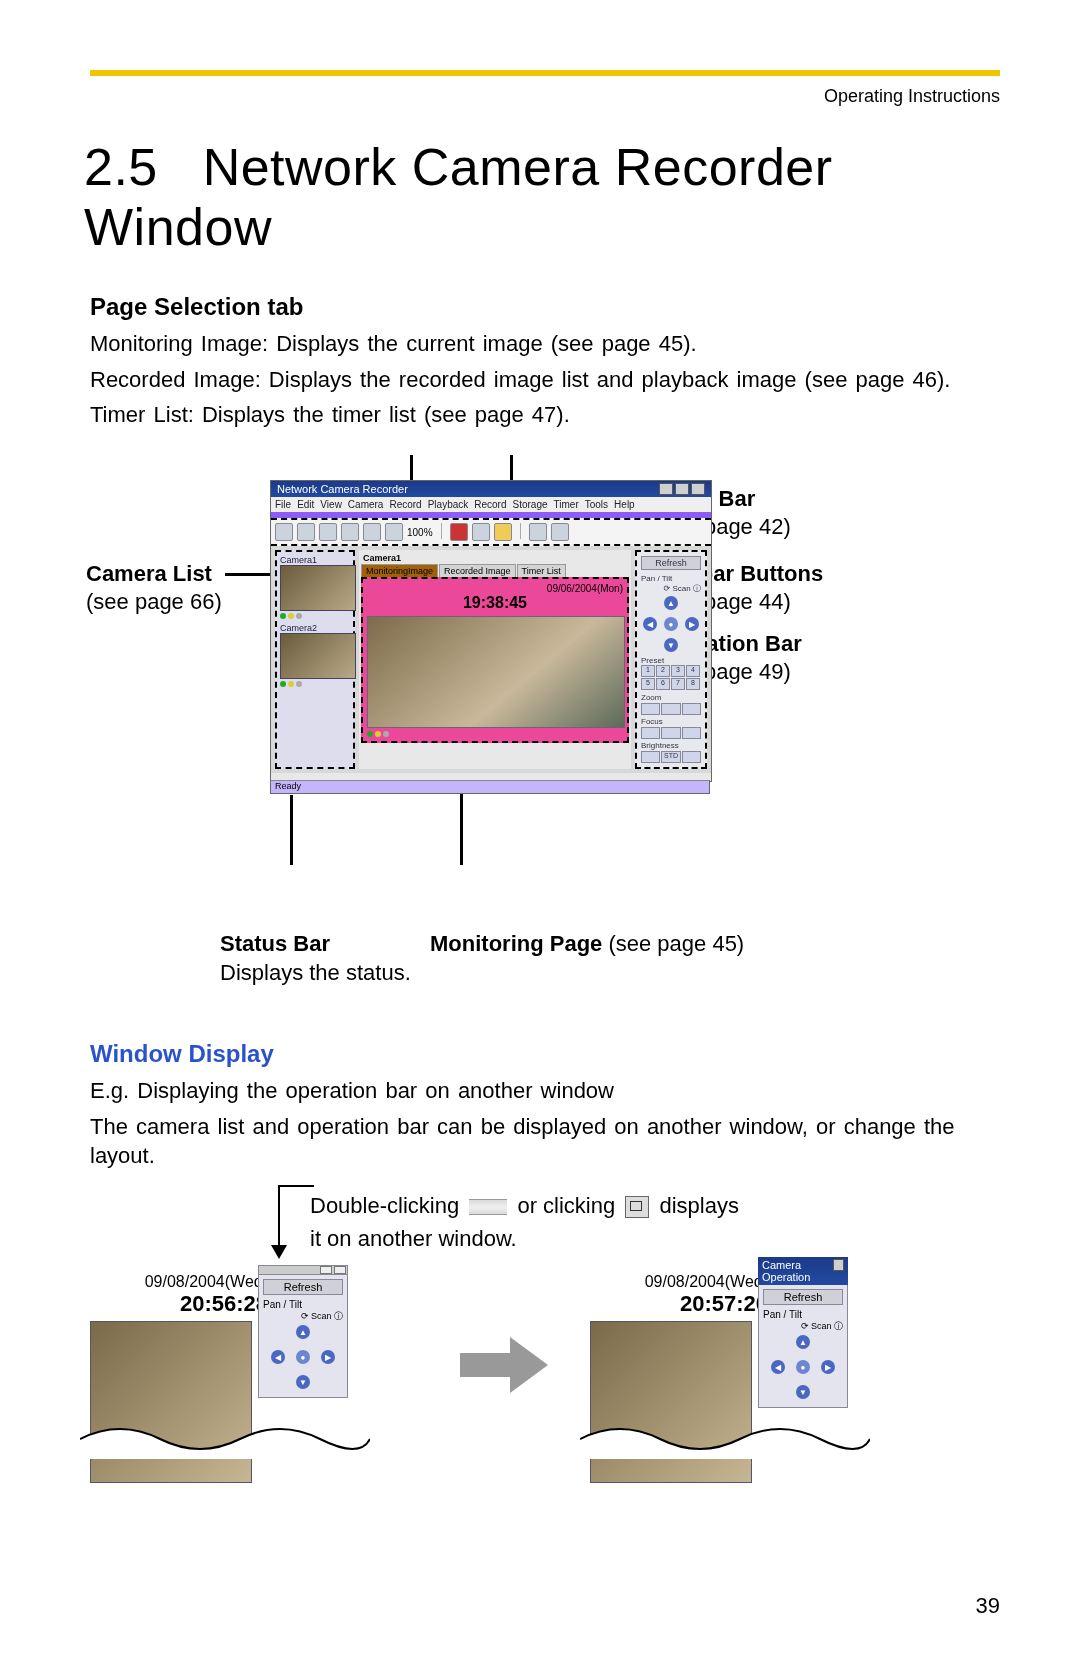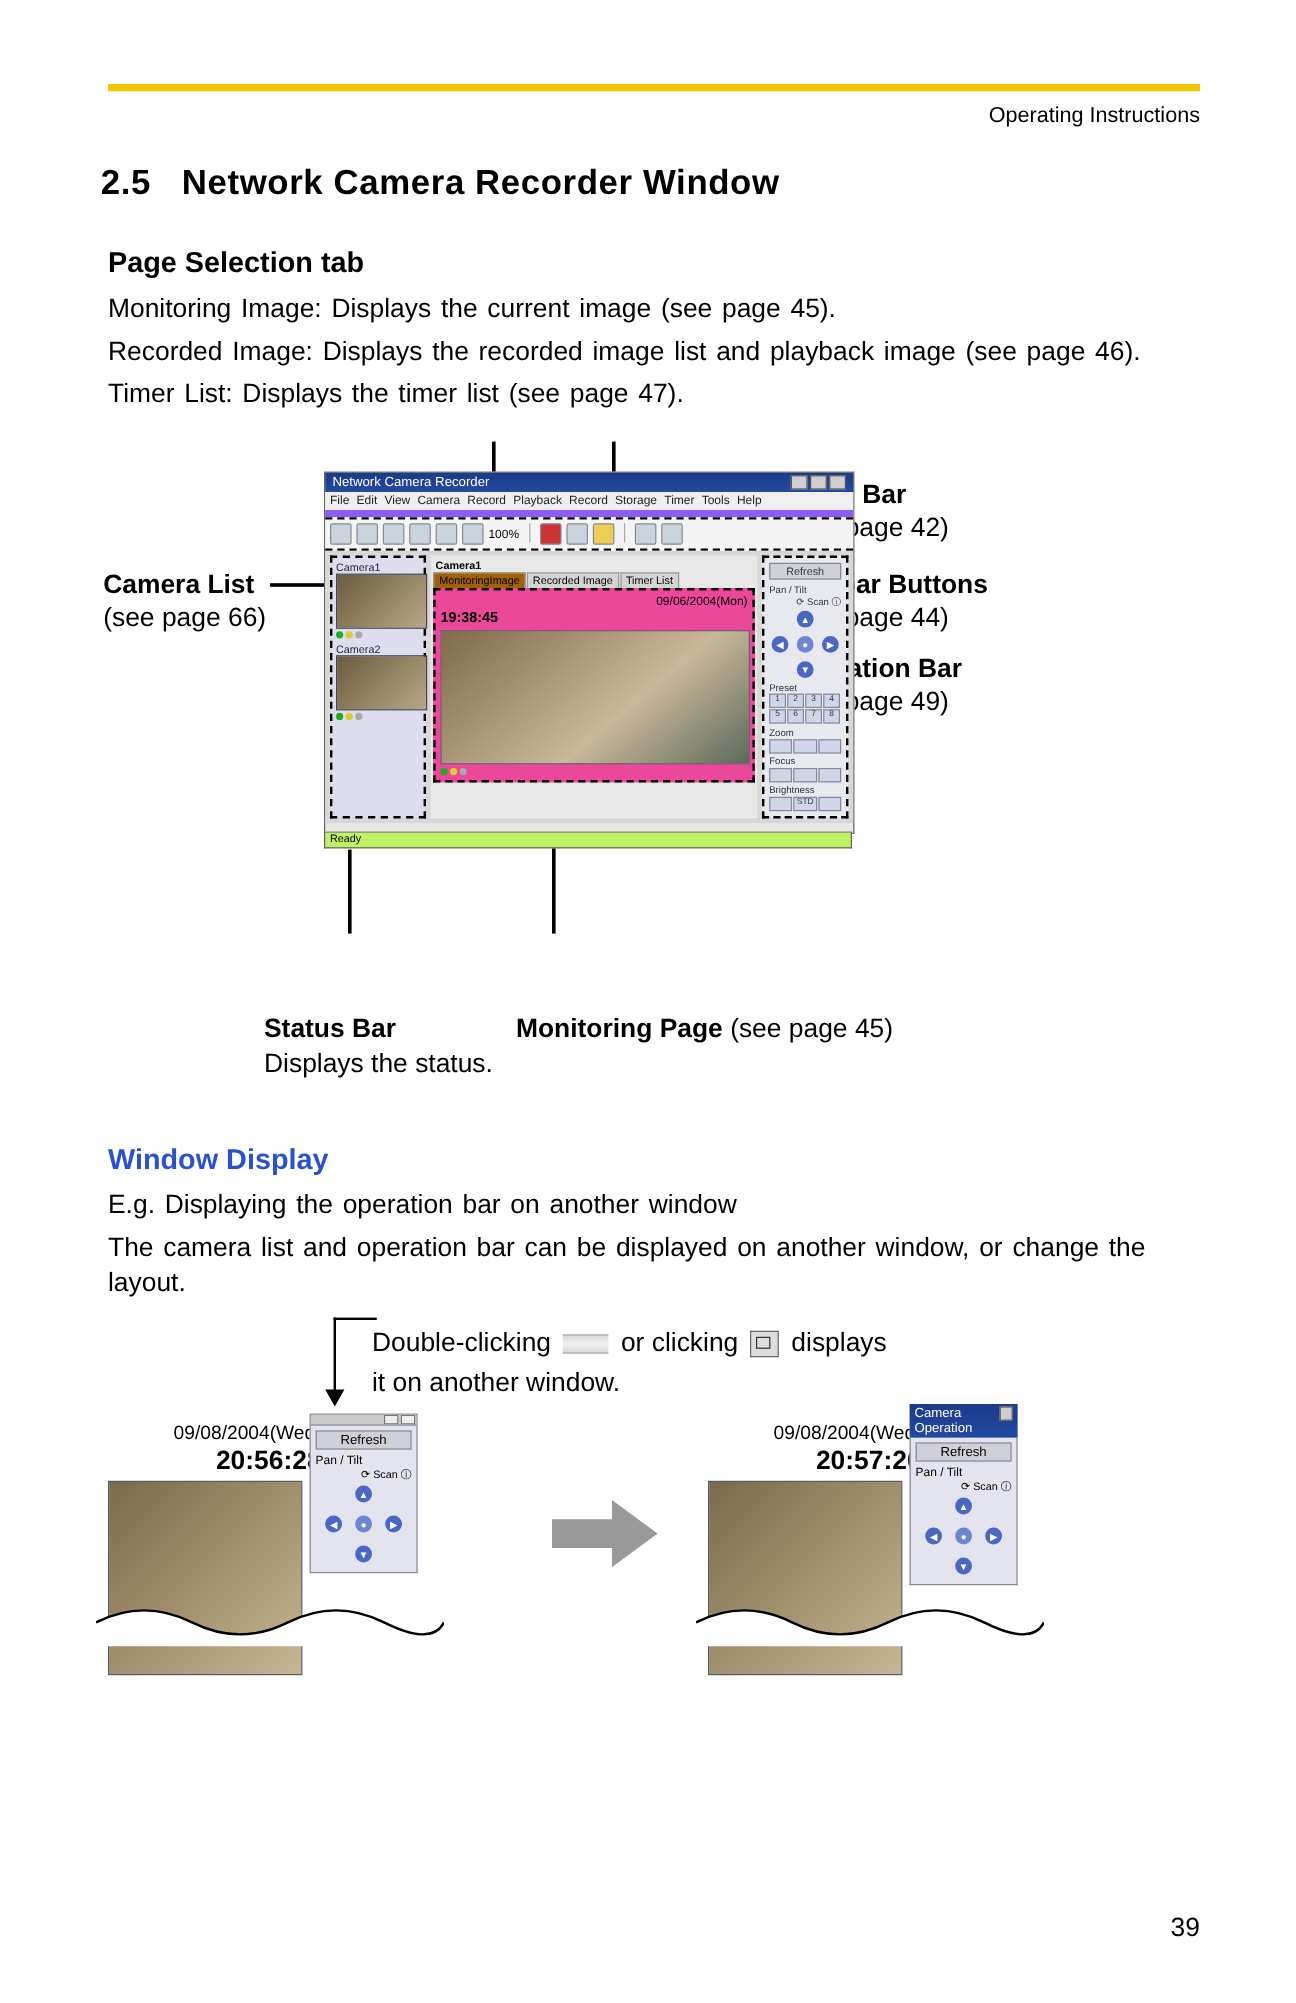--- a/index.html
+++ b/index.html
@@ -1,19 +1,19 @@
 <!DOCTYPE html>
 <html><head>
 <meta charset="utf-8">
 <style>
   html,body{margin:0;padding:0;background:#fff;font-family:Arial,Helvetica,sans-serif;color:#000}
   .page{width:1080px;height:1669px;margin:0 auto;position:relative;box-sizing:border-box;padding:70px 80px 60px 90px}
   .top-rule{height:6px;background:#f3c500;margin-bottom:10px}
   .running-head{font-size:18px;text-align:right;margin-bottom:30px}
-  h1.title{font-size:29px;font-weight:bold;margin:0 0 36px -6px;letter-spacing:.5px}
+  h1.title{font-size:52px;font-weight:normal;margin:0 0 36px -6px;letter-spacing:.5px}
   h2.sub{font-size:24px;font-weight:bold;margin:0 0 8px 0}
   h2.blue{color:#2a52cc}
   p{font-size:22px;line-height:1.35;margin:0 0 6px 0}
   .blk{word-spacing:2px}
   .figure-area{position:relative;height:460px;margin:30px 0 10px 0}
   .bold{font-weight:bold}
   .callout{position:absolute;font-size:22px;line-height:1.25}
   .callout .ref{display:block}
   .line{position:absolute;background:#000}
   .screenshot-box{position:absolute;left:180px;top:20px;width:440px;height:300px;background:#e8e8e8;border:1px solid #666}
@@ -34,33 +34,33 @@
   .thumb{width:74px;height:44px;background:linear-gradient(135deg,#6a5c3d,#b8a887);border:1px solid #445}
   .dots{display:flex;gap:2px;margin-top:2px}
   .dot{width:6px;height:6px;border-radius:50%}
   .dot.g{background:#2a2}.dot.y{background:#dc3}.dot.r{background:#aaa}
   .mon{flex:1;background:#e8e8e8;padding:2px}
   .tabs{display:flex;font-size:9px;gap:1px}
   .tab{background:#d4d4d4;border:1px solid #999;border-bottom:none;padding:1px 4px}
   .tab.act{background:#a16207}
   .mon-inner{border:2px dashed #000;padding:4px;background:#ec4899}
   .date{font-size:10px;text-align:right}
-  .time{font-size:12px;text-align:left;font-weight:bold}
+  .time{font-size:16px;text-align:center;font-weight:bold}
   .big-thumb{width:100%;height:110px;background:linear-gradient(140deg,#7d6b4a,#c9b89a 60%,#5c6a5a);border:1px solid #667;margin-top:4px}
   .opbar{width:72px;background:#e8e8ef;padding:4px;font-size:8px;color:#334}
   .op-refresh{background:#d0d0d8;border:1px solid #889;padding:1px 2px;font-size:9px;text-align:center;margin-bottom:4px}
   .dpad{position:relative;width:56px;height:56px;margin:2px auto 4px}
   .dbtn{position:absolute;width:14px;height:14px;background:#4a67c1;border-radius:50%;color:#fff;font-size:8px;display:flex;align-items:center;justify-content:center}
   .dbtn.up{left:21px;top:0}.dbtn.dn{left:21px;bottom:0}.dbtn.lf{left:0;top:21px}.dbtn.rt{right:0;top:21px}.dbtn.ct{left:21px;top:21px;background:#6e86d0}
   .preset{display:flex;flex-wrap:wrap;gap:1px;margin-bottom:3px}
   .pbtn{width:12px;height:10px;background:#cfd6ea;border:1px solid #889;font-size:7px;text-align:center}
   .sec{font-size:8px;margin-top:2px}
   .mini-row{display:flex;gap:1px;margin-top:1px}
   .mini{width:18px;height:10px;background:#cfd6ea;border:1px solid #889}
-  .statusbar{position:absolute;left:180px;top:320px;width:440px;height:14px;background:#bef264;border:1px solid #666;border-top:1px solid #888;font-size:9px;padding-left:4px;box-sizing:border-box}
+  .statusbar{position:absolute;left:180px;top:320px;width:440px;height:14px;background:#c4b5fd;border:1px solid #666;border-top:1px solid #888;font-size:9px;padding-left:4px;box-sizing:border-box}
   .below-callouts{position:relative;margin:8px 0 30px 0;height:80px}
   .b-callout{position:absolute;font-size:22px;line-height:1.3}
   .mid-fig{position:relative;height:300px;margin-top:10px}
   .small-panel{position:absolute;width:280px;height:180px}
   .sp-img{width:160px;height:160px;background:linear-gradient(135deg,#7a6a49,#c6b693);border:1px solid #556}
   .sp-overlay-date{position:absolute;font-size:16px}
   .sp-overlay-time{position:absolute;font-size:22px;font-weight:bold}
   .sp-opbar{position:absolute;width:90px;background:#e4e4ee;border:1px solid #889;top:0}
   .sp-title{background:linear-gradient(#1b3a8a,#234aa0);color:#fff;font-size:11px;padding:2px 4px;display:flex}
   .sp-close{width:12px;height:10px;background:#cfcfcf;border:1px solid #555;margin-left:auto}

